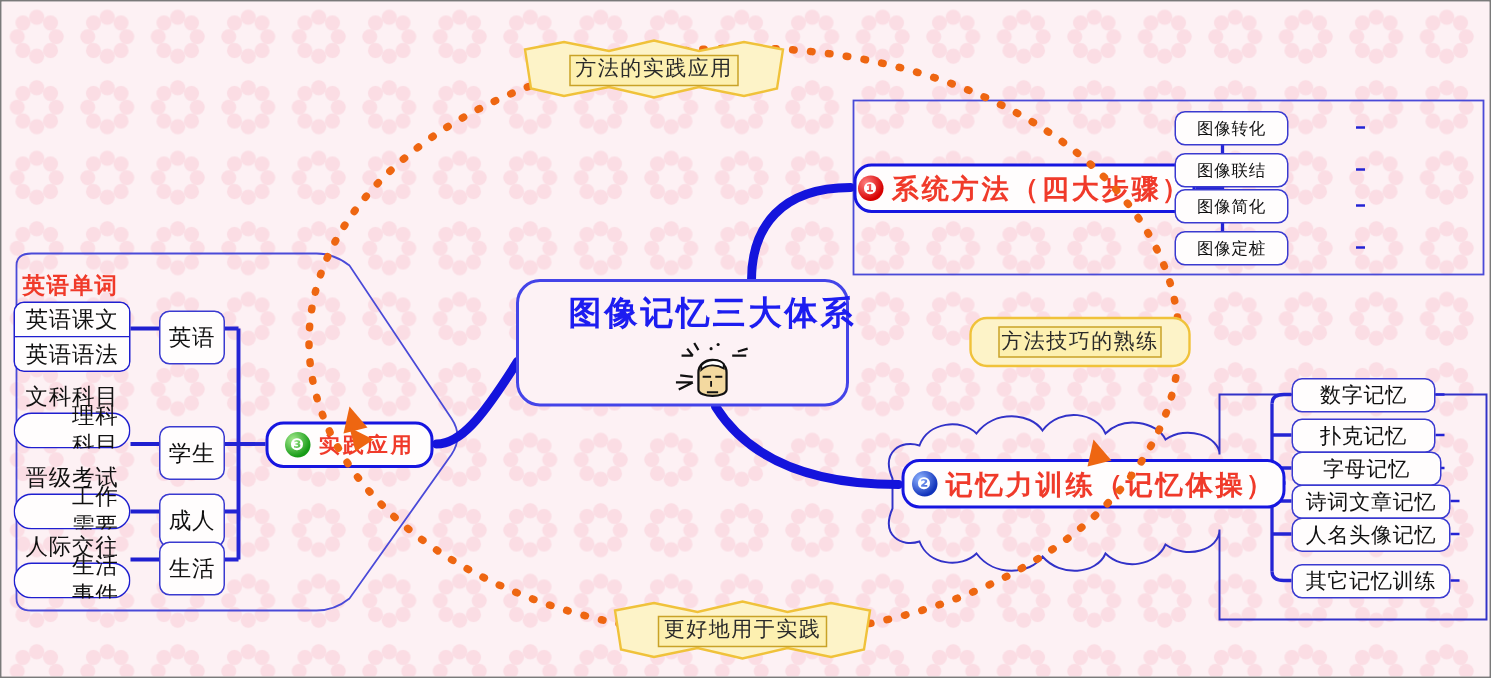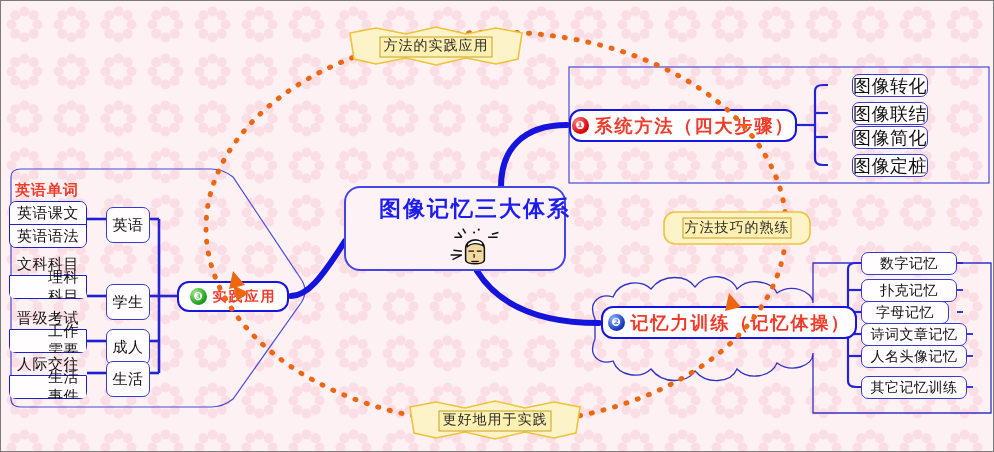--- a/index.html
+++ b/index.html
@@ -73,21 +73,21 @@
   .badge.red{background:radial-gradient(circle at 32% 30%,#ff8080,#d60000 70%);}
   .badge.blue{background:radial-gradient(circle at 32% 30%,#8fb4ff,#1133bb 70%);}
   .badge.green{background:radial-gradient(circle at 32% 30%,#a3e98d,#169b16 70%);}
 
   #b1{left:568px;top:108px;width:228px;height:33px;}
   #b2{left:600px;top:305px;width:256px;height:33px;}
   #b3{left:176px;top:280px;width:112px;height:31px;}
   #b3 .blabel{font-size:14px;}
 
   
-  .r1leaf{left:851px;width:76px;height:23px;font-size:18px;}
+  .r1leaf{left:782px;width:76px;height:23px;font-size:11px;}
   .r2leaf{left:860px;height:23px;font-size:14px;}
 
   
   .midnode{left:105px;width:44px;height:36px;font-size:15px;}
 
   
   .pairbox{
     position:absolute;left:8px;width:78px;
     box-sizing:border-box;
     background:transparent;
@@ -99,39 +99,39 @@
     font-size:15px;color:#101010;letter-spacing:0.5px;
     background:#fffdfd;
     font-family:"DejaVu Sans","Liberation Sans",sans-serif;
   }
   .pairbox .cell.top{border-bottom:1.6px solid #1f1fd0;}
   .pairbox.open{border:none;background:transparent;}
   .pairbox.open .cell.top{
     border:none;background:transparent;
   }
   .pairbox.open .cell.bot{
-    border:1.8px solid #1f1fd0;border-radius:1px;padding-left:38px;
+    border:1.8px solid #1f1fd0;border-radius:12px;padding-left:38px;
   }
   .redtop{
     position:absolute;left:14px;
     font-size:15px;color:#f03a2a;font-weight:bold;letter-spacing:1px;
     font-family:"DejaVu Sans","Liberation Sans",sans-serif;
   }
 
   
   .banner{position:absolute;}
   .banner .btxt{
     position:absolute;
     display:flex;align-items:center;justify-content:center;
     white-space:nowrap;
     font-size:14px;color:#2a2a2a;letter-spacing:1px;
     font-family:"DejaVu Sans","Liberation Sans",sans-serif;
   }
   #bn1{left:345px;top:24px;width:180px;height:42px;}
-  #bn2{left:660px;top:208px;width:152px;height:38px;}
+  #bn2{left:643px;top:208px;width:152px;height:38px;}
   #bn3{left:405px;top:398px;width:178px;height:42px;}
 </style>
 </head>
 <body>
 
 <div id="root">
 
   <svg id="bg" viewBox="0 0 992 450">
     <defs>
       <pattern id="flw" width="47" height="47" patternUnits="userSpaceOnUse">
@@ -251,21 +251,21 @@
   <div class="leafbox r1leaf" style="top:101px">图像联结</div>
   <div class="leafbox r1leaf" style="top:125px">图像简化</div>
   <div class="leafbox r1leaf" style="top:153px">图像定桩</div>
 
   <div class="node branch" id="b2">
     <span class="badge blue">❷</span>
     <span class="blabel">记忆力训练（记忆体操）</span>
   </div>
   <div class="leafbox r2leaf" style="top:251px;width:96px">数字记忆</div>
   <div class="leafbox r2leaf" style="top:278px;width:96px">扑克记忆</div>
-  <div class="leafbox r2leaf" style="top:300px;width:88px">字母记忆</div>
+  <div class="leafbox r2leaf" style="top:300px;width:100px">字母记忆</div>
   <div class="leafbox r2leaf" style="top:322px;width:106px">诗词文章记忆</div>
   <div class="leafbox r2leaf" style="top:375px;width:106px">其它记忆训练</div>
   <div class="leafbox r2leaf" style="top:344px;width:106px">人名头像记忆</div>
 
   <div class="node branch" id="b3">
     <span class="badge green">❸</span>
     <span class="blabel">实践应用</span>
   </div>
 
   <div class="leafbox midnode" style="top:206px">英语</div>

